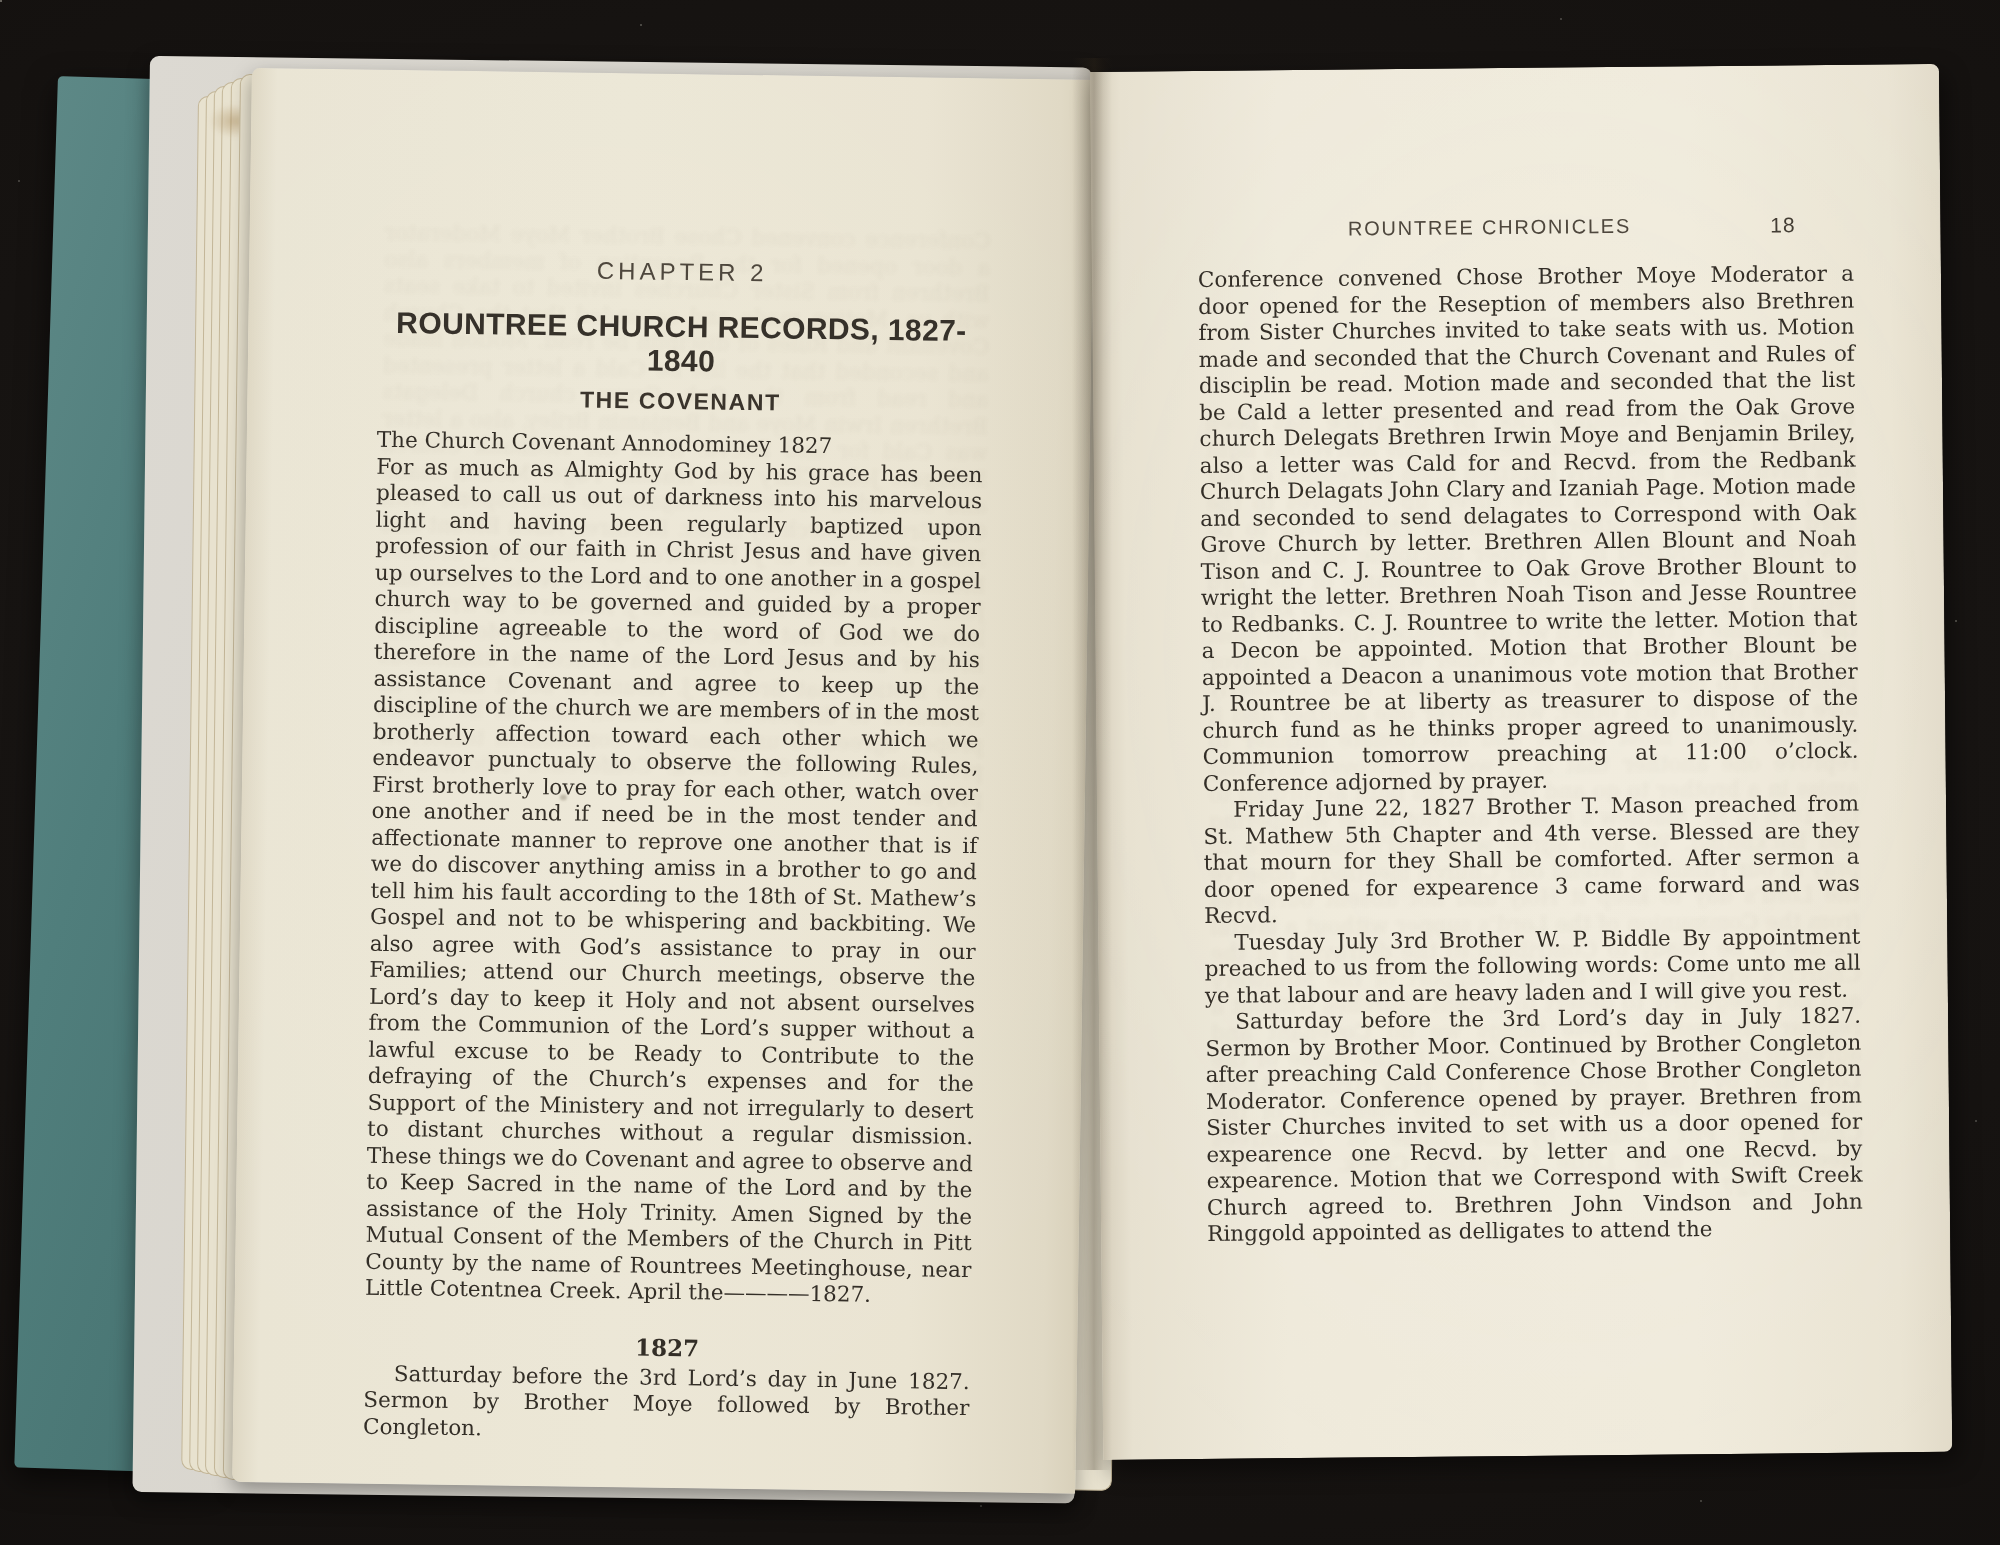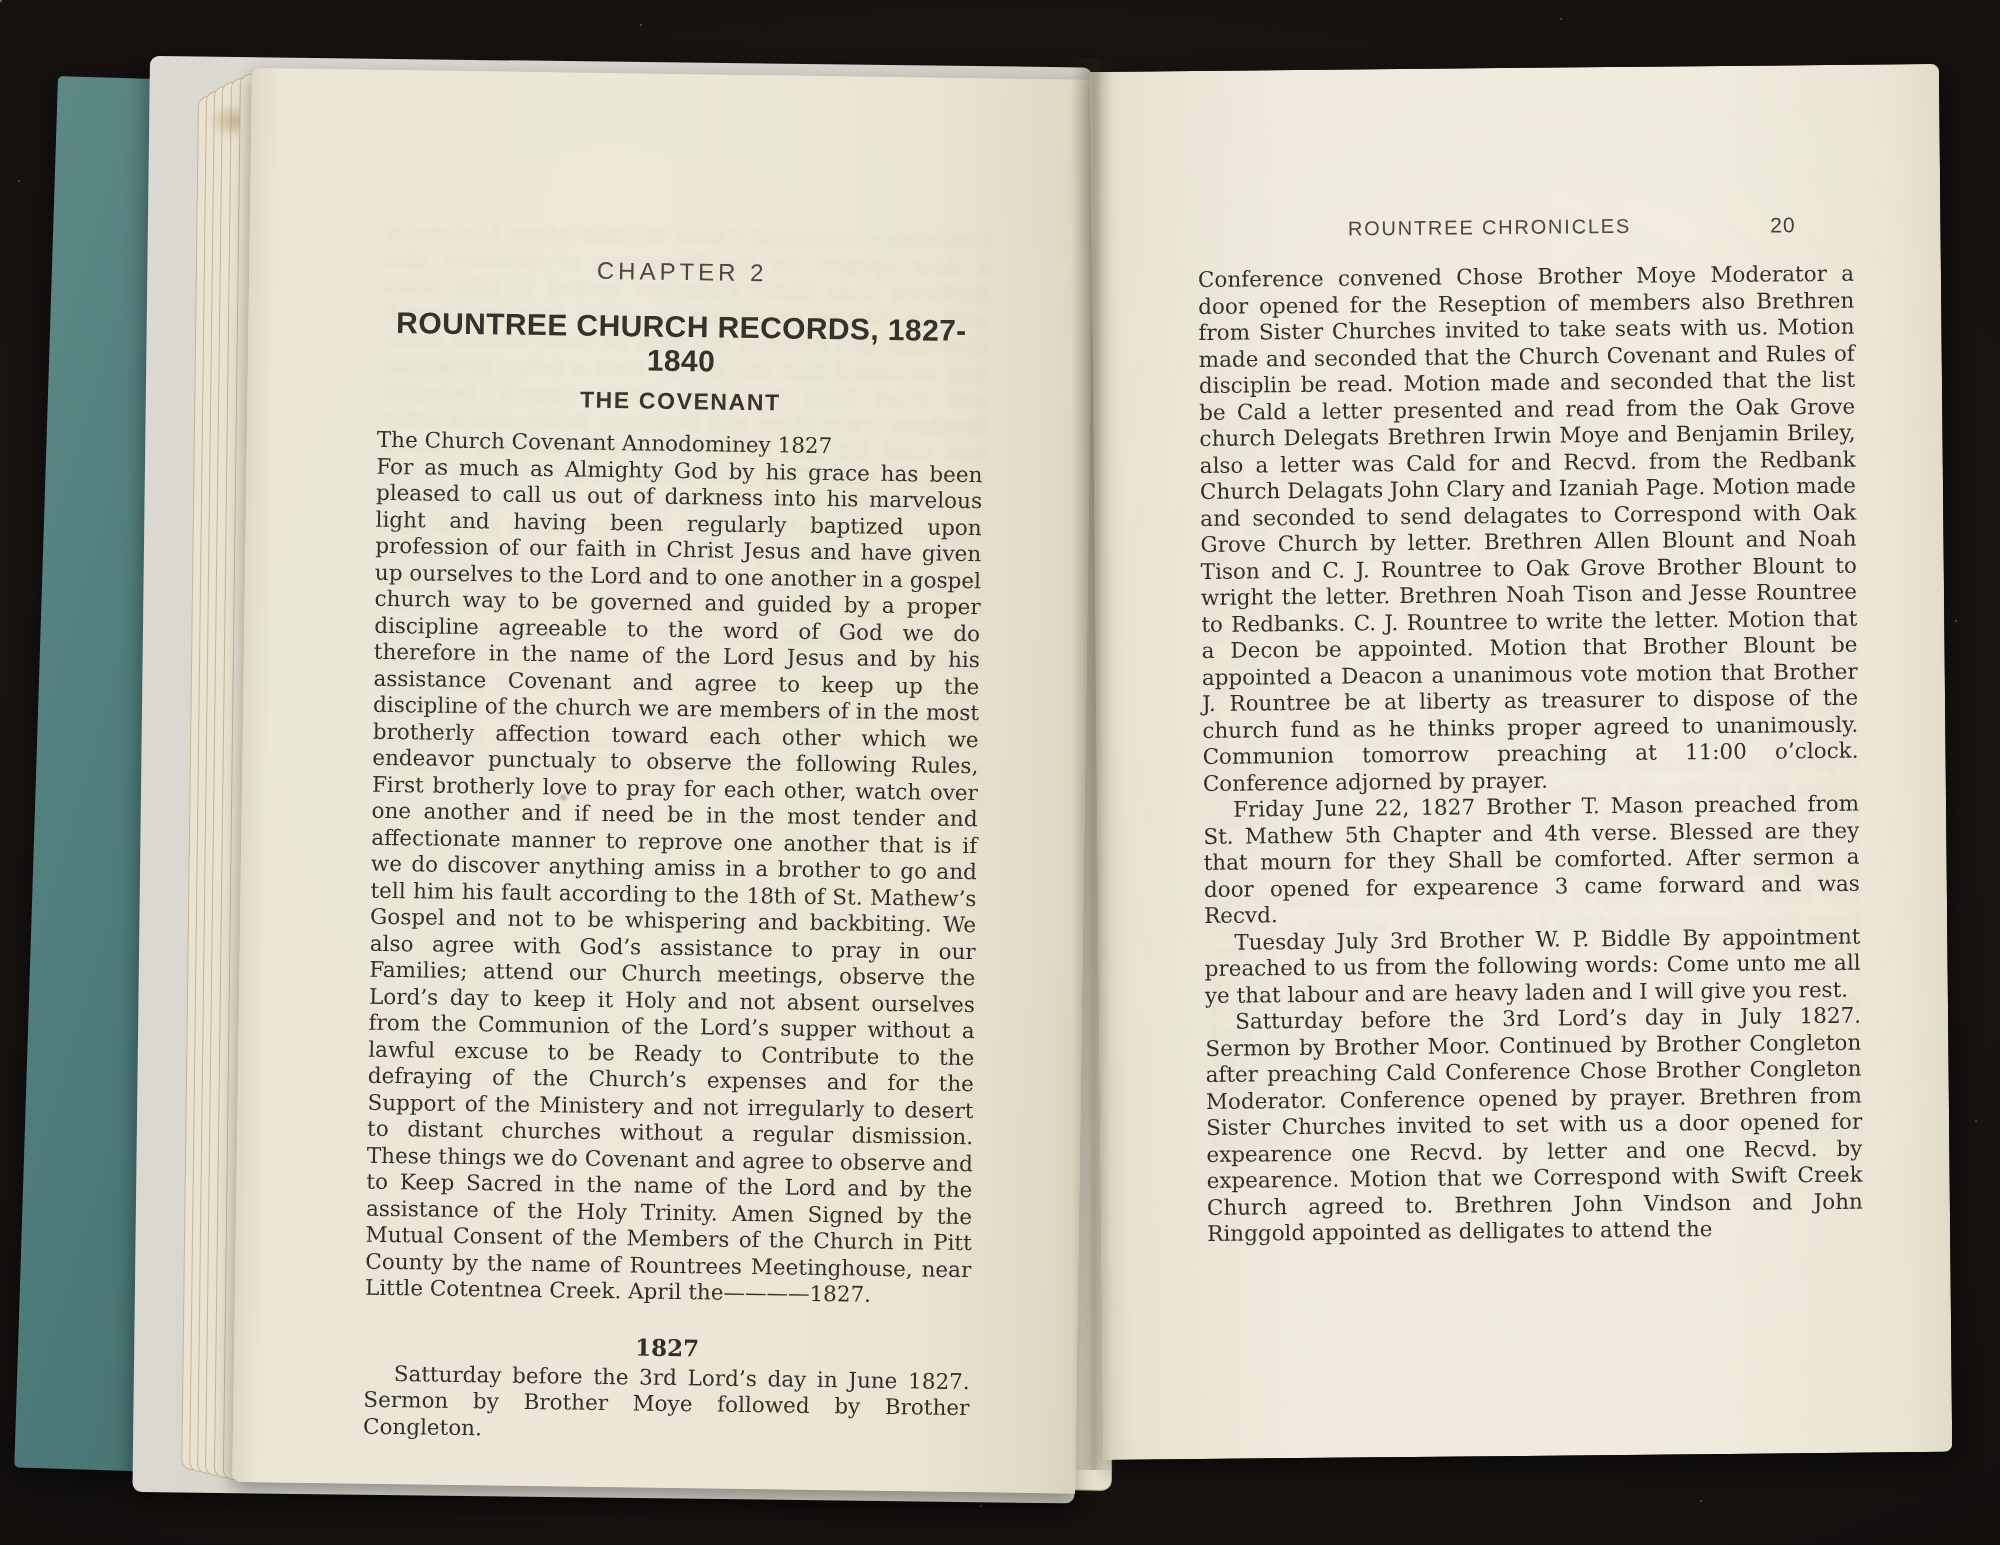--- a/index.html
+++ b/index.html
@@ -112,21 +112,21 @@
       <p class="bodytext indent">Satturday before the 3rd Lord’s day in June 1827. Sermon by Brother Moye followed by Brother Congleton.</p>
     </div>
     <div class="fox fox-a"></div>
     <div class="fox fox-b"></div>
   </div>
 
   <div class="page page-right">
     <div class="ghost ghost-right">For as much as Almighty God by his grace has been pleased to call us out of darkness into his marvelous light and having been regularly baptized upon profession of our faith in Christ Jesus and have given up ourselves to the Lord and to one another in a gospel church way to be governed and guided by a proper discipline agreeable to the word of God we do therefore in the name of the Lord Jesus and by his assistance Covenant and agree to keep up the discipline of the church we are members of in the most brotherly affection toward each other which we endeavor punctualy to observe the following Rules, First brotherly love to pray for each other, watch over one another and if need be in the most tender and affectionate manner to reprove one another that is if we do discover anything amiss in a brother to go and tell him his fault according to the 18th of St. Mathew’s Gospel and not to be whispering and backbiting. We also agree with God’s assistance to pray in our Families; attend our Church meetings, observe the Lord’s day to keep it Holy and not absent ourselves from the Communion of the Lord’s supper without a lawful excuse to be Ready to Contribute to the defraying of the Church’s expenses and for the Support of the Ministery and not irregularly to desert to distant churches without a regular dismission. These things we do Covenant and agree to observe and to Keep Sacred in the name of the Lord and by the assistance of the Holy Trinity. Amen Signed by the Mutual Consent of the Members of the Church in Pitt County by the name of Rountrees Meetinghouse, near Little Cotentnea Creek. April the————1827.</div>
     <div class="rp-header">
       <span class="running">ROUNTREE CHRONICLES</span>
-      <span class="pageno">20</span>
+      <span class="pageno">18</span>
     </div>
     <div class="rp-body">
       <p class="bodytext">Conference convened Chose Brother Moye Moderator a door opened for the Reseption of members also Brethren from Sister Churches invited to take seats with us. Motion made and seconded that the Church Covenant and Rules of disciplin be read. Motion made and seconded that the list be Cald a letter presented and read from the Oak Grove church Delegats Brethren Irwin Moye and Benjamin Briley, also a letter was Cald for and Recvd. from the Redbank Church Delagats John Clary and Izaniah Page. Motion made and seconded to send delagates to Correspond with Oak Grove Church by letter. Brethren Allen Blount and Noah Tison and C. J. Rountree to Oak Grove Brother Blount to wright the letter. Brethren Noah Tison and Jesse Rountree to Redbanks. C. J. Rountree to write the letter. Motion that a Decon be appointed. Motion that Brother Blount be appointed a Deacon a unanimous vote motion that Brother J. Rountree be at liberty as treasurer to dispose of the church fund as he thinks proper agreed to unanimously. Communion tomorrow preaching at 11:00 o’clock. Conference adjorned by prayer.</p>
       <p class="bodytext indent">Friday June 22, 1827 Brother T. Mason preached from St. Mathew 5th Chapter and 4th verse. Blessed are they that mourn for they Shall be comforted. After sermon a door opened for expearence 3 came forward and was Recvd.</p>
       <p class="bodytext indent">Tuesday July 3rd Brother W. P. Biddle By appointment preached to us from the following words: Come unto me all ye that labour and are heavy laden and I will give you rest.</p>
       <p class="bodytext indent">Satturday before the 3rd Lord’s day in July 1827. Sermon by Brother Moor. Continued by Brother Congleton after preaching Cald Conference Chose Brother Congleton Moderator. Conference opened by prayer. Brethren from Sister Churches invited to set with us a door opened for expearence one Recvd. by letter and one Recvd. by expearence. Motion that we Correspond with Swift Creek Church agreed to. Brethren John Vindson and John Ringgold appointed as delligates to attend the</p>
     </div>
 
   </div>
 

